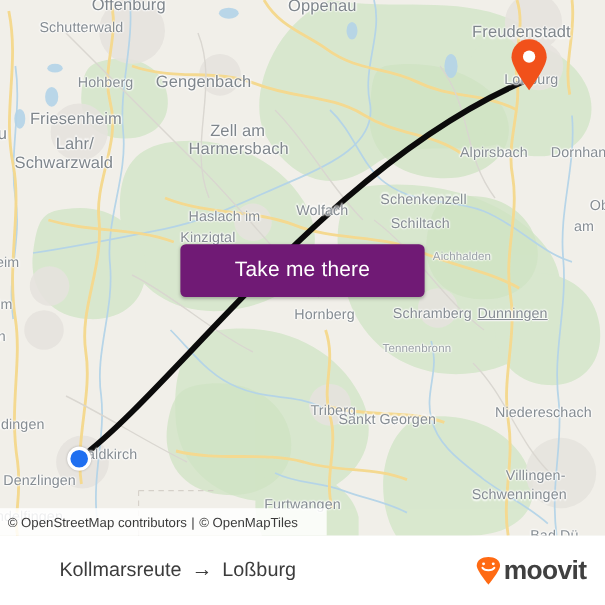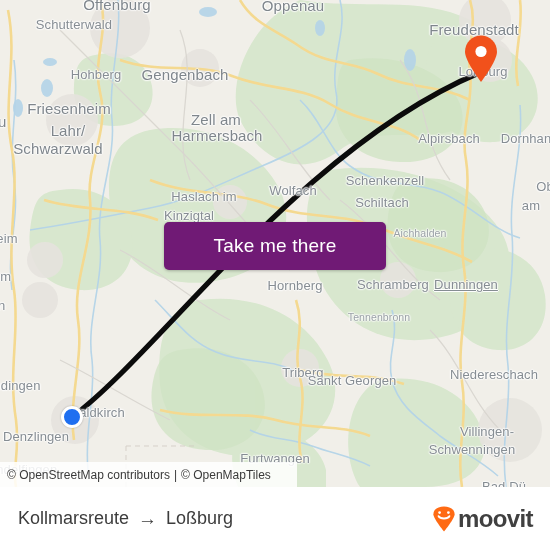--- a/index.html
+++ b/index.html
@@ -79,21 +79,21 @@
   }
   .attrib a { color: #3a3a3a; text-decoration: none; }
   .attrib .sep { padding: 0 4px; color: #3a3a3a; }
 
   
   .footer {
     position: absolute;
     left: 0; top: 487px;
     width: 550px; height: 63px;
     background: #ffffff;
-    display: flex; align-items: center;
+    display: flex; align-items: center; padding-left: 36px;
   }
   .route-title {
     margin-left: 18px;
     font-size: 18px;
     color: #3c3c3c;
     display: flex; align-items: center; gap: 9px;
     white-space: nowrap;
   }
   .route-arrow {
     display: inline-block;

